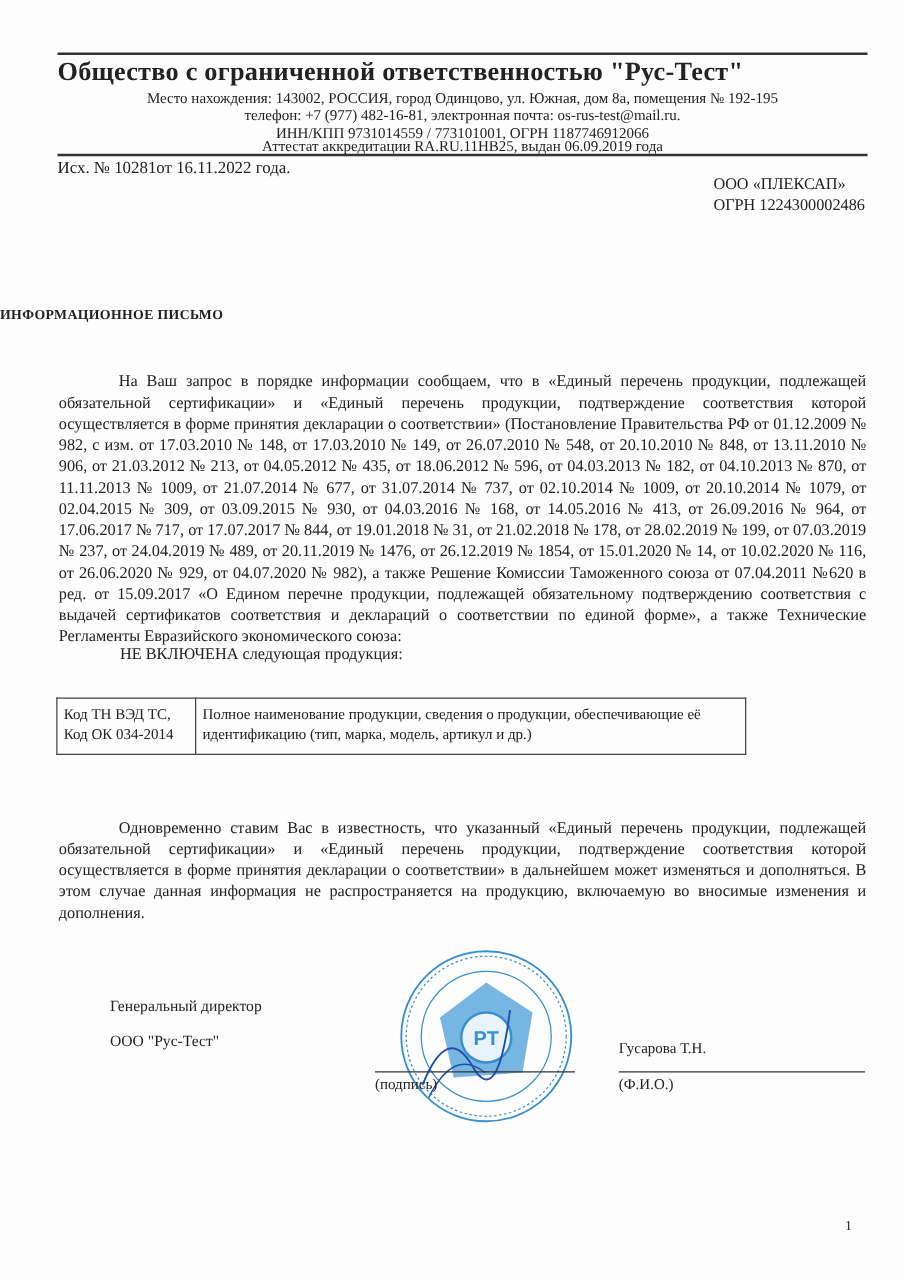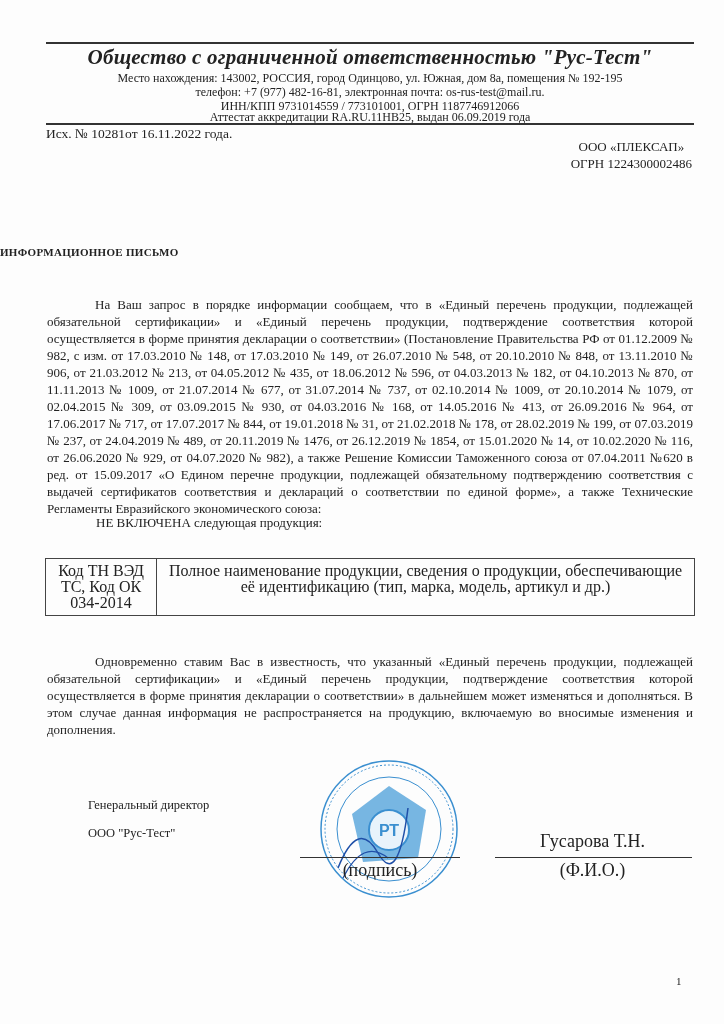--- a/index.html
+++ b/index.html
@@ -3,34 +3,34 @@
 <meta charset="utf-8">
 <style>
   html, body { margin: 0; padding: 0; }
   body {
     width: 724px; height: 1024px; background: #fdfdfd; position: relative; overflow: hidden;
     font-family: "Liberation Serif", "DejaVu Serif", serif; color: #222;
   }
   .abs { position: absolute; }
   .hr-top { left: 46px; width: 648px; top: 42px; height: 0; border-top: 2px solid #333; }
   .hr-bot { left: 46px; width: 648px; top: 123px; height: 0; border-top: 2px solid #333; }
-  .org-title { left: 46px; width: 648px; top: 44px; text-align: center; font-size: 21px; font-weight: bold; letter-spacing: 0.2px; line-height: 26px; font-style: italic; }
+  .org-title { left: 46px; width: 648px; top: 44px; text-align: left; font-size: 21px; font-weight: bold; letter-spacing: 0.2px; line-height: 26px; }
   .org-line { left: 46px; width: 648px; text-align: center; font-size: 12px; line-height: 14px; }
   .out-no { left: 46px; top: 126px; font-size: 13.5px; }
-  .addr { right: 32px; text-align: center; font-size: 13px; line-height: 17px; top: 138px; }
+  .addr { right: 32px; text-align: left; font-size: 13px; line-height: 17px; top: 138px; }
   .doc-title { left: 0; width: 596px; top: 246px; text-align: left; font-size: 11px; font-weight: bold; letter-spacing: 0.3px; }
   .para { left: 47px; width: 646px; font-size: 13px; line-height: 17px; text-align: justify; }
   .para .indent { display: inline-block; width: 48px; }
   .notincl { left: 96px; top: 515px; font-size: 13px; }
-  table.prod { position: absolute; left: 45px; top: 558px; width: 650px; border-collapse: collapse; font-size: 16px; line-height: 16px; text-align: center; }
+  table.prod { position: absolute; left: 45px; top: 558px; width: 552px; border-collapse: collapse; font-size: 12px; line-height: 16px; }
   table.prod td { border: 1px solid #444; vertical-align: top; padding: 4px 5px; }
   table.prod td.c1 { width: 100px; }
   .sign-label { left: 50px; font-size: 12.5px; margin-left: 38px; }
   .sig-line { height: 0; border-top: 1px solid #333; }
-  .sig-cap { font-size: 18px; text-align: center; }
+  .sig-cap { font-size: 12px; }
   .stamp { left: 318px; top: 758px; width: 142px; height: 142px; }
   .page-no { left: 676px; top: 975px; font-size: 11px; }
 </style>
 </head>
 <body>
 
 <div class="abs hr-top"></div>
 <div class="abs org-title">Общество с ограниченной ответственностью "Рус-Тест"</div>
 <div class="abs org-line" style="top:71px">Место нахождения: 143002, РОССИЯ, город Одинцово, ул. Южная, дом 8а, помещения № 192-195</div>
 <div class="abs org-line" style="top:85px">телефон: +7 (977) 482-16-81, электронная почта: os-rus-test@mail.ru.</div>

